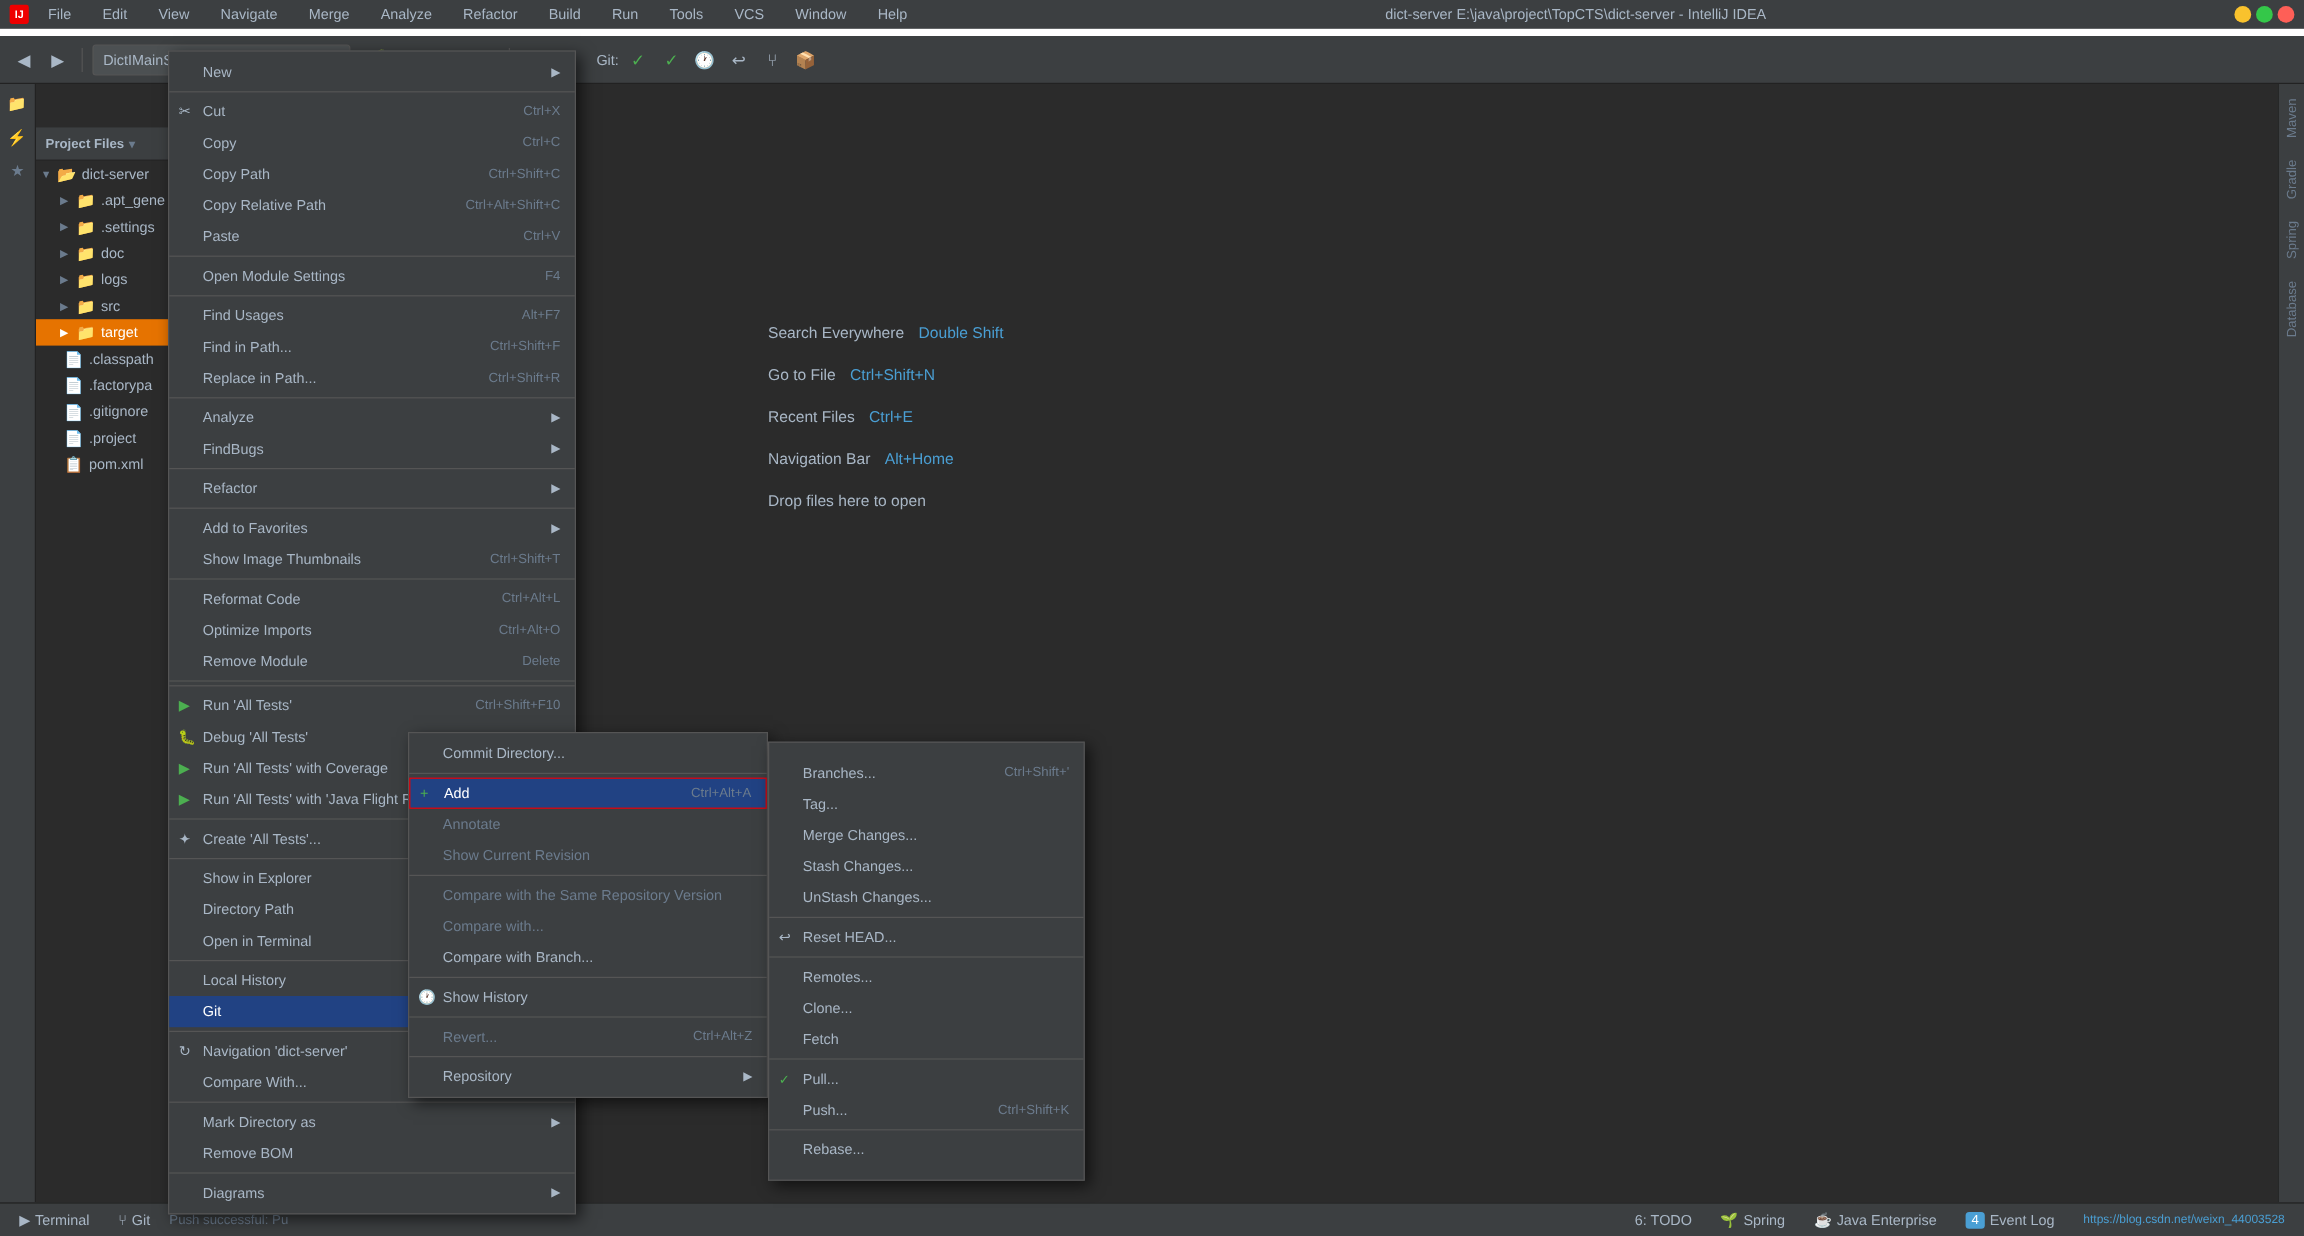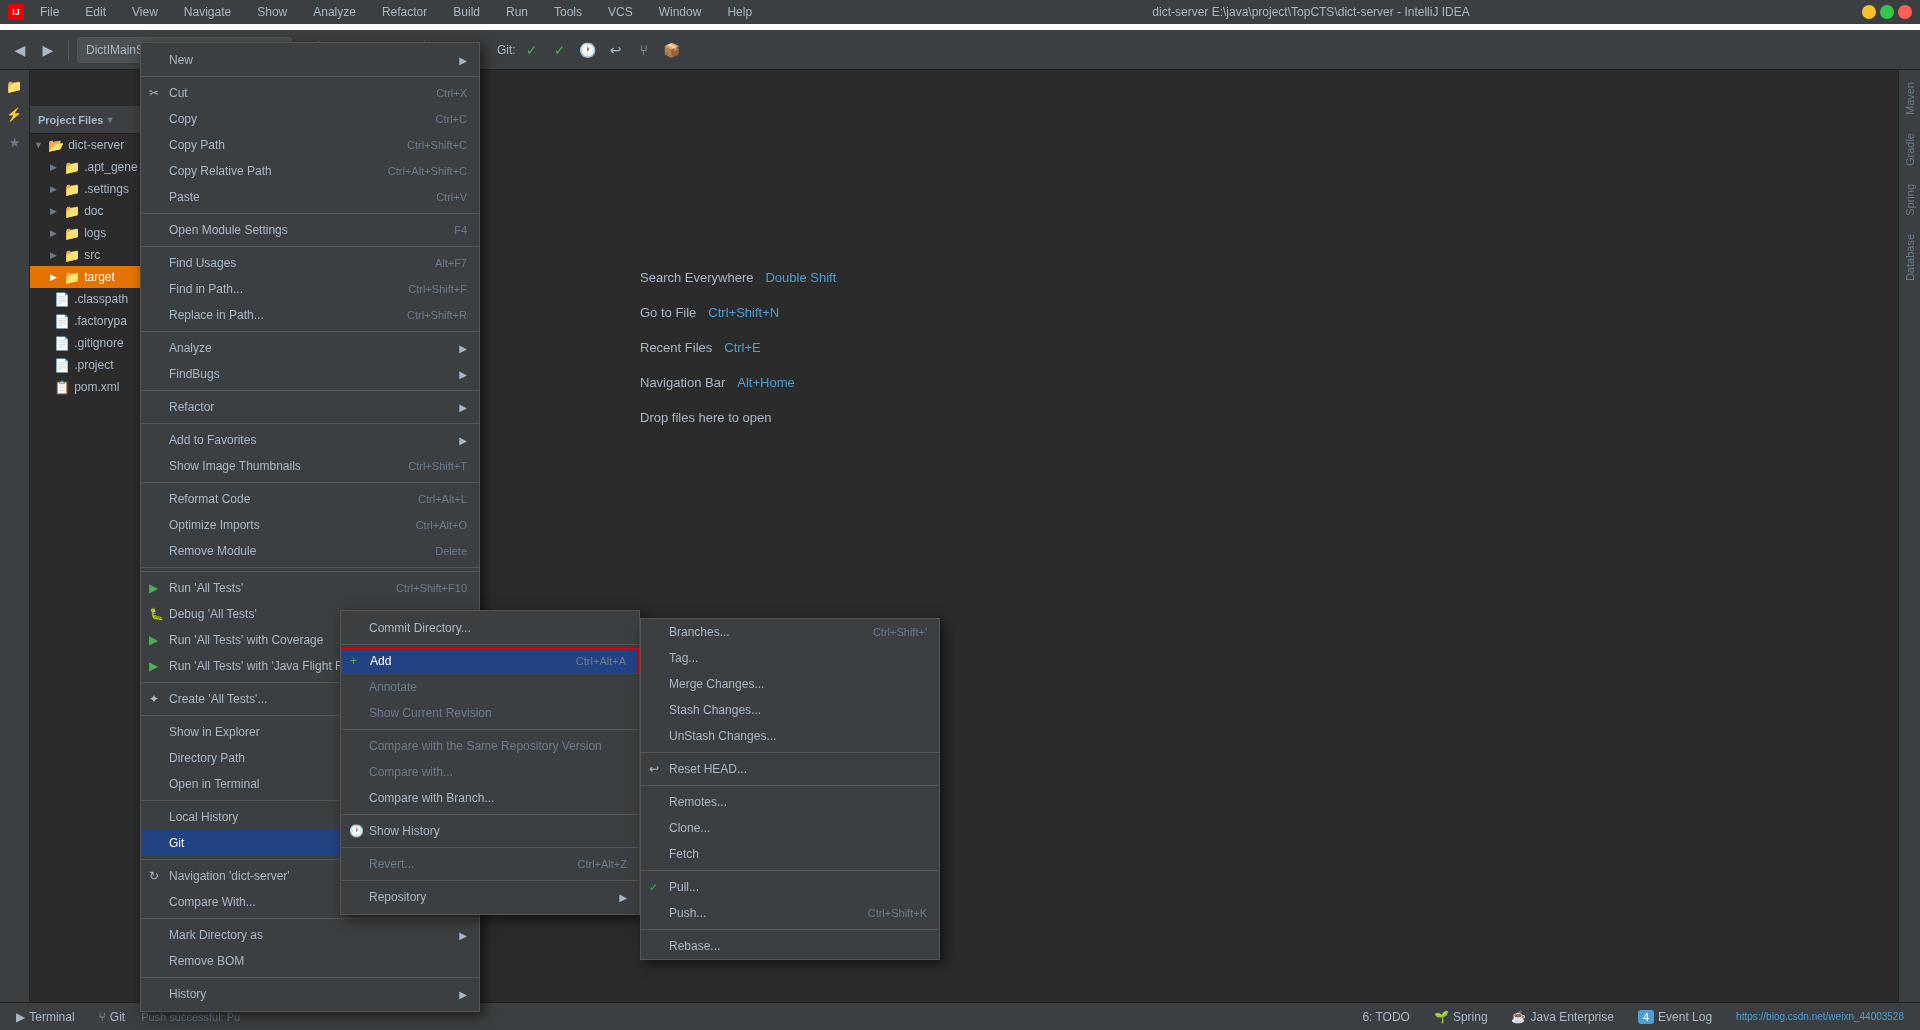--- a/index.html
+++ b/index.html
@@ -208,26 +208,26 @@
       box-shadow: 4px 4px 12px rgba(0,0,0,0.6);
       z-index: 101;
       padding: 4px 0;
     }
 
     
     .submenu-repo {
       position: absolute;
       left: 640px;
       top: 618px;
-      width: 300px;
+      width: 264px;
       background: #3c3f41;
       border: 1px solid #555;
       box-shadow: 4px 4px 12px rgba(0,0,0,0.6);
       z-index: 102;
-      padding: 0 0;
+      padding: 12px 0;
     }
 
     
     .hint-panel {
       position: absolute;
       left: 640px;
       top: 270px;
       background: transparent;
       color: #a9b7c6;
       font-size: 13px;
@@ -321,21 +321,21 @@
 
 <div class="titlebar">
   <div class="titlebar-logo">
     <span style="font-size:9px;font-weight:bold;color:white">IJ</span>
   </div>
   <div class="titlebar-menu">
     <div class="titlebar-menu-item">File</div>
     <div class="titlebar-menu-item">Edit</div>
     <div class="titlebar-menu-item">View</div>
     <div class="titlebar-menu-item">Navigate</div>
-    <div class="titlebar-menu-item">Show</div>
+    <div class="titlebar-menu-item">Merge</div>
     <div class="titlebar-menu-item">Analyze</div>
     <div class="titlebar-menu-item">Refactor</div>
     <div class="titlebar-menu-item">Build</div>
     <div class="titlebar-menu-item">Run</div>
     <div class="titlebar-menu-item">Tools</div>
     <div class="titlebar-menu-item">VCS</div>
     <div class="titlebar-menu-item">Window</div>
     <div class="titlebar-menu-item">Help</div>
   </div>
   <div class="titlebar-title">dict-server  E:\java\project\TopCTS\dict-server - IntelliJ IDEA</div>
@@ -602,21 +602,21 @@
   <div class="menu-separator"></div>
   <div class="menu-item">
     <span class="label">Mark Directory as</span>
     <span class="arrow">▶</span>
   </div>
   <div class="menu-item">
     <span class="label">Remove BOM</span>
   </div>
   <div class="menu-separator"></div>
   <div class="menu-item">
-    <span class="label">History</span>
+    <span class="label">Diagrams</span>
     <span class="arrow">▶</span>
   </div>
 
 </div>
 
 <div class="submenu-git">
   <div class="menu-item">
     <span class="label">Commit Directory...</span>
   </div>
   <div class="menu-separator"></div>

